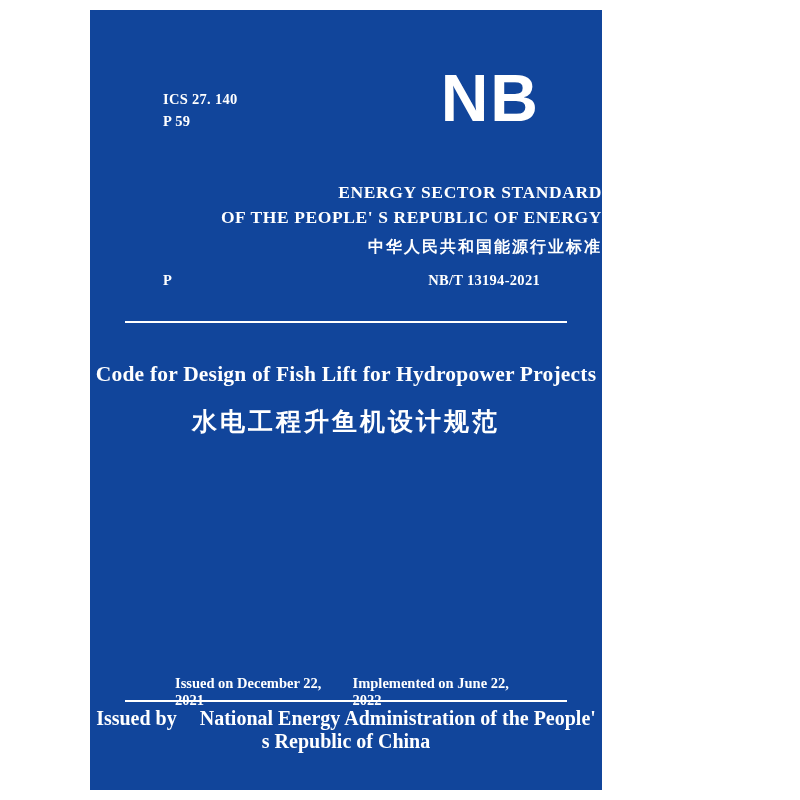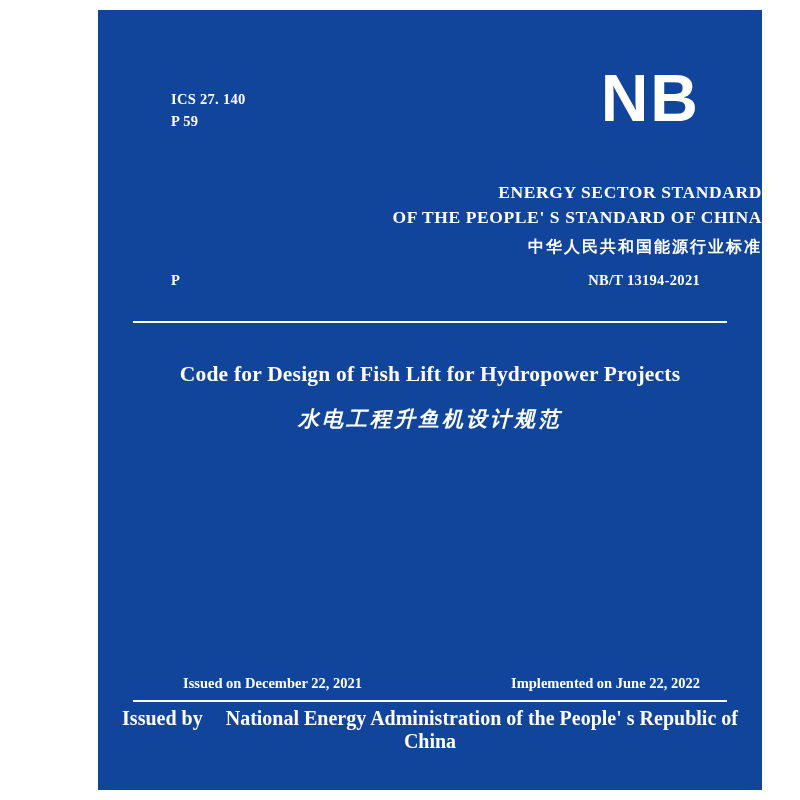--- a/index.html
+++ b/index.html
@@ -10,26 +10,25 @@
   body {
     width: 800px;
     height: 800px;
     overflow: hidden;
     font-family: "Liberation Serif", serif;
   }
   .page {
     position: absolute;
     left: 90px;
     top: 10px;
-    width: 664px;
+    width: 512px;
     height: 780px;
     background: #11459b;
     color: #ffffff;
     box-sizing: border-box;
-    margin-left: 8px;
   }
   
   .ics-block {
     position: absolute;
     left: 73px;
     top: 78px;
     font-weight: bold;
     font-size: 14.5px;
     line-height: 1.55;
     letter-spacing: 0.3px;
@@ -102,24 +101,23 @@
     text-align: center;
   }
   .title-en {
     font-weight: bold;
     font-size: 21.5px;
     letter-spacing: 0.2px;
   }
   .title-cn {
     font-family: "DejaVu Sans", sans-serif;
     font-weight: bold;
-    font-size: 21px;
+    font-size: 25px;
     letter-spacing: 3px;
     margin-top: 18px;
-    font-style: italic;
   }
   
   .dates-row {
     position: absolute;
     left: 85px;
     right: 62px;
     top: 665px;
     display: flex;
     justify-content: space-between;
     font-weight: bold;
@@ -146,21 +144,21 @@
 
   <div class="ics-block">
     <div class="ics-line">ICS 27. 140</div>
     <div class="ics-line">P 59</div>
   </div>
 
   <div class="nb-logo">NB</div>
 
   <div class="std-head">
     <div class="en1">ENERGY SECTOR STANDARD</div>
-    <div class="en2">OF THE PEOPLE' S STANDARD OF CHINA</div>
+    <div class="en2">OF THE PEOPLE' S REPUBLIC OF ENERGY</div>
     <div class="cn">中华人民共和国能源行业标准</div>
   </div>
 
   <div class="code-row">
     <span>P</span>
     <span>NB/T 13194-2021</span>
   </div>
 
   <div class="rule rule-top"></div>
 

